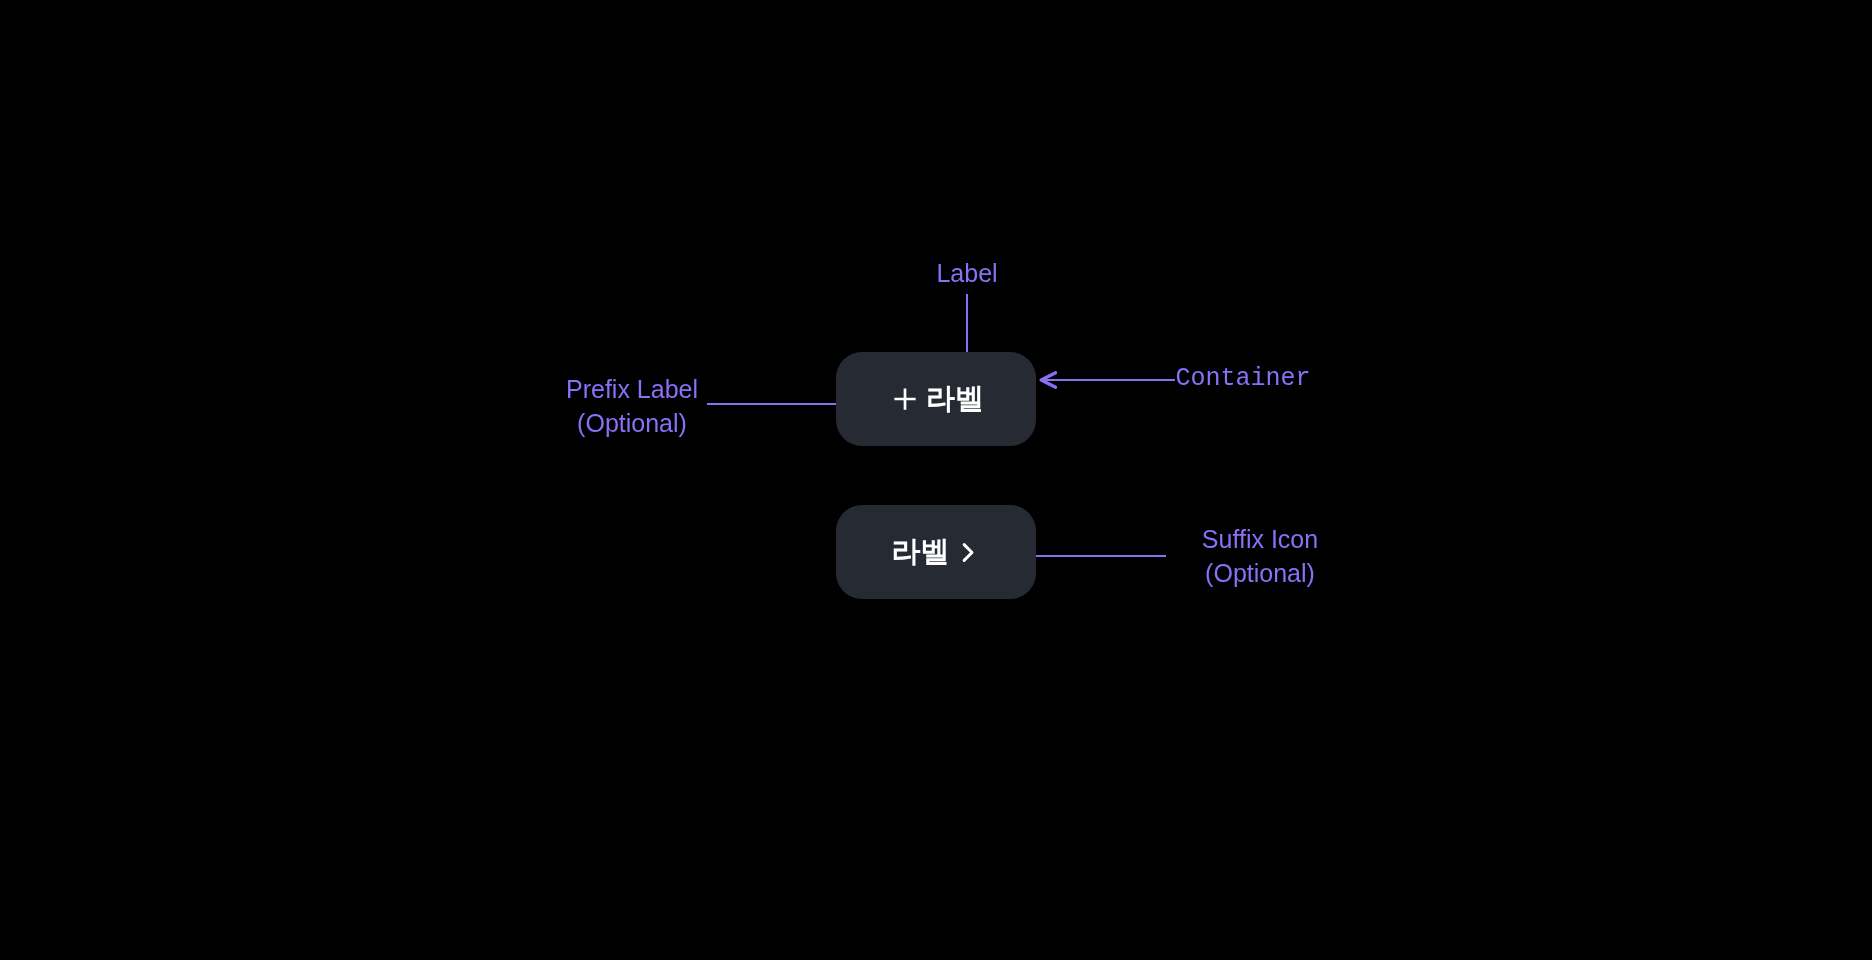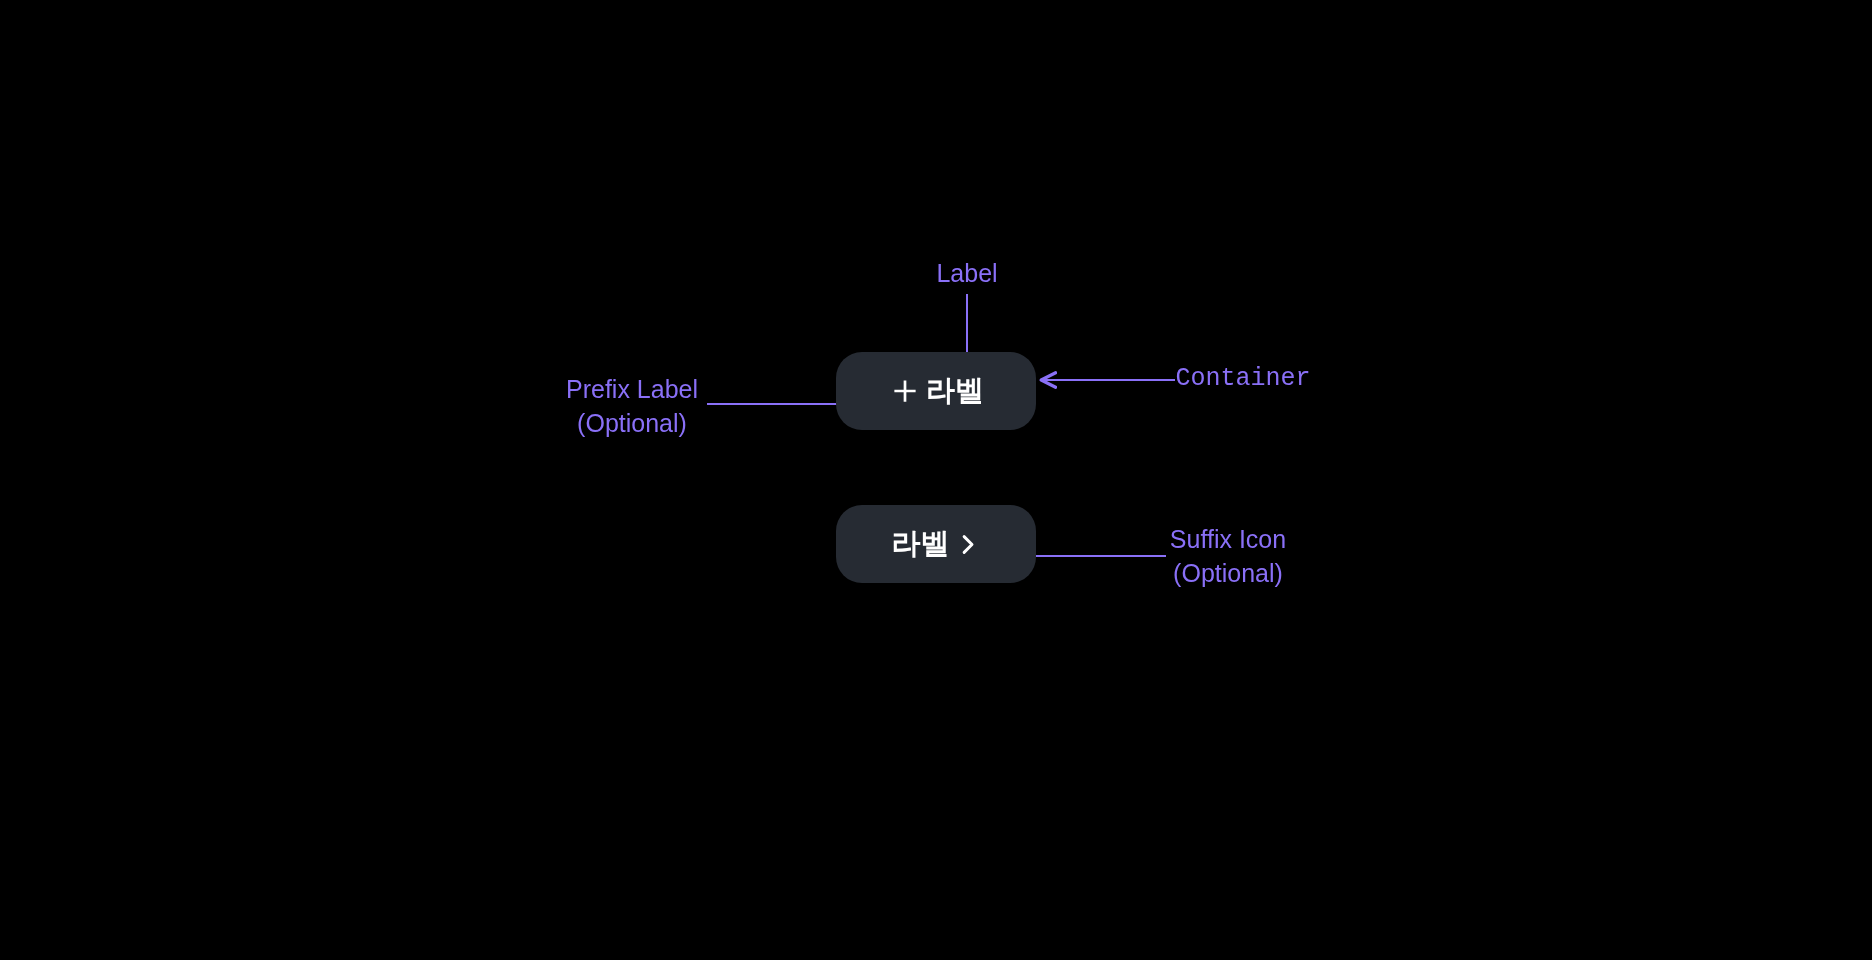--- a/index.html
+++ b/index.html
@@ -28,25 +28,25 @@
   .ann{
     position:absolute;
     color:var(--annotation);
     font-size:25px;line-height:34px;
     white-space:nowrap;
     text-align:center;
   }
   .ann-label{left:967px;top:256px;transform:translateX(-50%);}
   .ann-prefix{left:632px;top:372px;transform:translateX(-50%);}
   .ann-container{left:1243px;top:362px;transform:translateX(-50%);font-family:Liberation Mono, monospace;}
-  .ann-suffix{left:1228px;top:522px;transform:translateX(-50%);}
+  .ann-suffix{left:1260px;top:522px;transform:translateX(-50%);}
 
   
   .btn{
-    position:absolute;left:836px;width:200px;height:78px;
+    position:absolute;left:836px;width:200px;height:94px;
     background:var(--button-bg);
     border:none;border-radius:26px;
     display:flex;align-items:center;justify-content:center;gap:4px;
     color:var(--button-text);
     font-family:"Liberation Sans","DejaVu Sans",sans-serif;
     font-size:29px;font-weight:600;
     cursor:pointer;
   }
   .btn-top{top:352px;}
   .btn-bottom{top:505px;}

